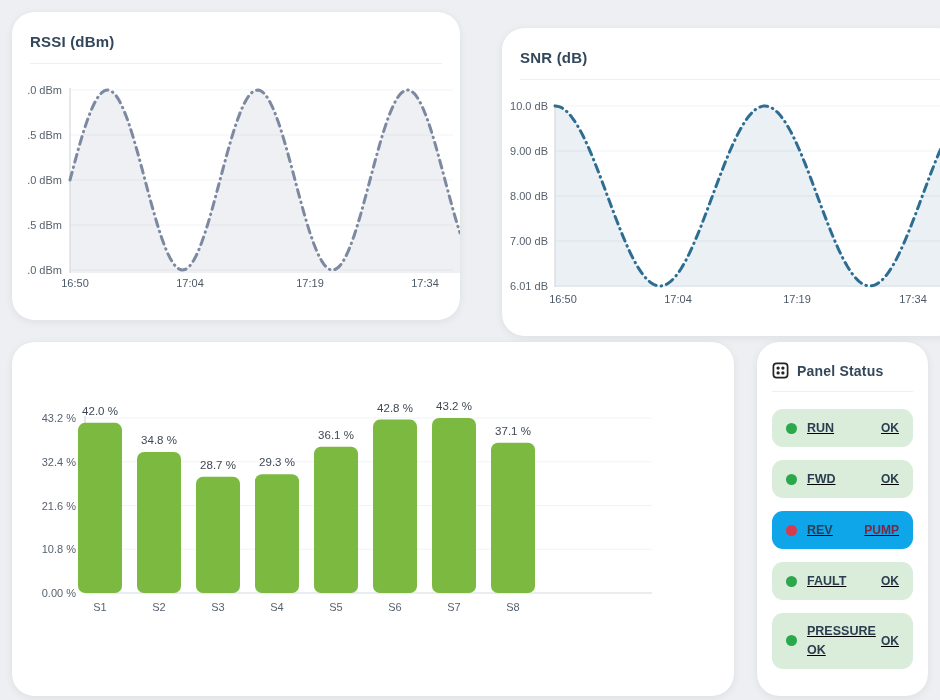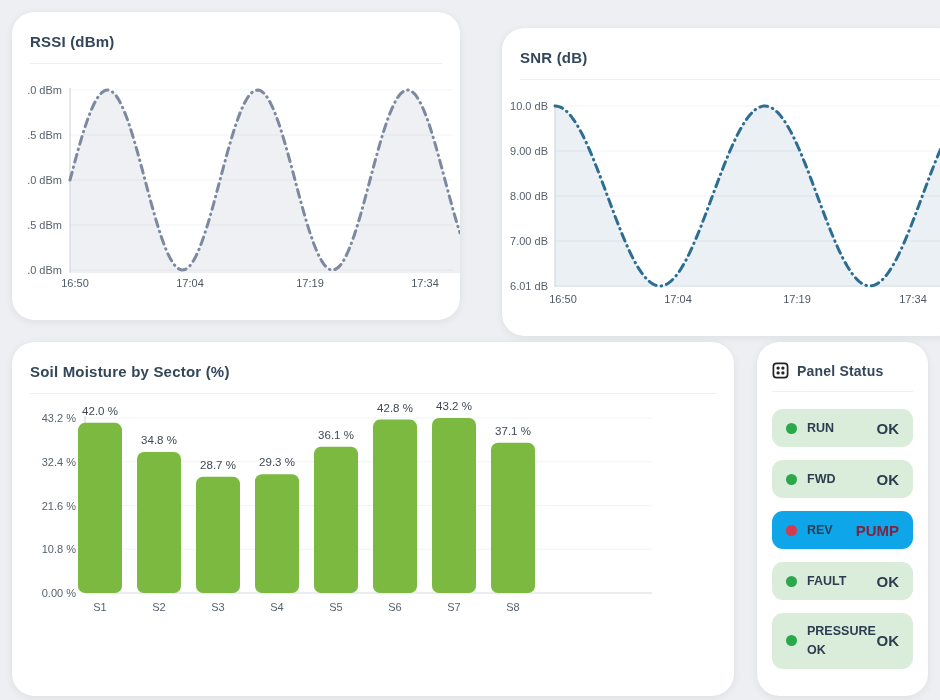--- a/index.html
+++ b/index.html
@@ -29,31 +29,32 @@
 
   
   .panel-head{display:flex;align-items:center;gap:8px;padding:20px 15px 0 15px;}
   .panel-head .card-title{padding:0;font-size:14px;}
   .panel-divider{height:1px;background:#edf0f2;margin:12px 15px 0 15px;}
   .badges{padding:17px 15px 0 15px;}
   .badge{
     display:flex;align-items:center;gap:10px;
     border-radius:11px;padding:9px 14px;margin-bottom:13px;
     min-height:20px;
+    text-decoration:underline;
   }
   .badge.ok{background:#d9edda;}
   .badge.fault{background:#0ea5e9;}
   .dot{width:11px;height:11px;border-radius:50%;flex:0 0 auto;}
   .badge.ok .dot{background:#2aa84b;}
   .badge.fault .dot{background:#d63a4e;}
   .badge-label{
     font-size:12.5px;font-weight:700;color:#2c3d50;line-height:1.5;
     flex:1 1 auto;min-width:0;
   }
-  .badge-status{font-size:15px;font-weight:700;color:#2c3d50;flex:0 0 auto;}
+  .badge-status{font-size:12px;font-weight:700;color:#2c3d50;flex:0 0 auto;}
   .badge.fault .badge-status{color:#7e2540;}
 </style>
 </head>
 <body>
 
 <div class="card" id="card-rssi">
   <div class="card-header">
     <div class="card-title">RSSI (dBm)</div>
     <div class="card-divider"></div>
   </div>
@@ -110,24 +111,20 @@
       <g>
         <text x="61" y="275" text-anchor="middle" font-size="11" fill="#4d5866">16:50</text>
         <text x="176" y="275" text-anchor="middle" font-size="11" fill="#4d5866">17:04</text>
         <text x="295" y="275" text-anchor="middle" font-size="11" fill="#4d5866">17:19</text>
         <text x="411" y="275" text-anchor="middle" font-size="11" fill="#4d5866">17:34</text>
       </g>
     </svg>
 </div>
 
 <div class="card" id="card-soil">
-  <div class="card-header">
-    <div class="card-title">Soil Moisture by Sector (%)</div>
-    <div class="card-divider"></div>
-  </div>
   <svg id="soil-svg" class="chart-svg" width="722" height="354">
       <g>
         <line x1="73" x2="640" y1="76" y2="76" stroke="#f1f3f5" stroke-width="1"></line>
         <line x1="73" x2="640" y1="119.75" y2="119.75" stroke="#f1f3f5" stroke-width="1"></line>
         <line x1="73" x2="640" y1="163.5" y2="163.5" stroke="#f1f3f5" stroke-width="1"></line>
         <line x1="73" x2="640" y1="207.25" y2="207.25" stroke="#f1f3f5" stroke-width="1"></line>
         <line x1="73" x2="640" y1="251" y2="251" stroke="#f1f3f5" stroke-width="1"></line>
       </g>
       <line x1="73" x2="73" y1="74" y2="251" stroke="#d7dbe0" stroke-width="1.3"></line>
       <line x1="73" x2="640" y1="251" y2="251" stroke="#dcdfe3" stroke-width="1.2"></line>

